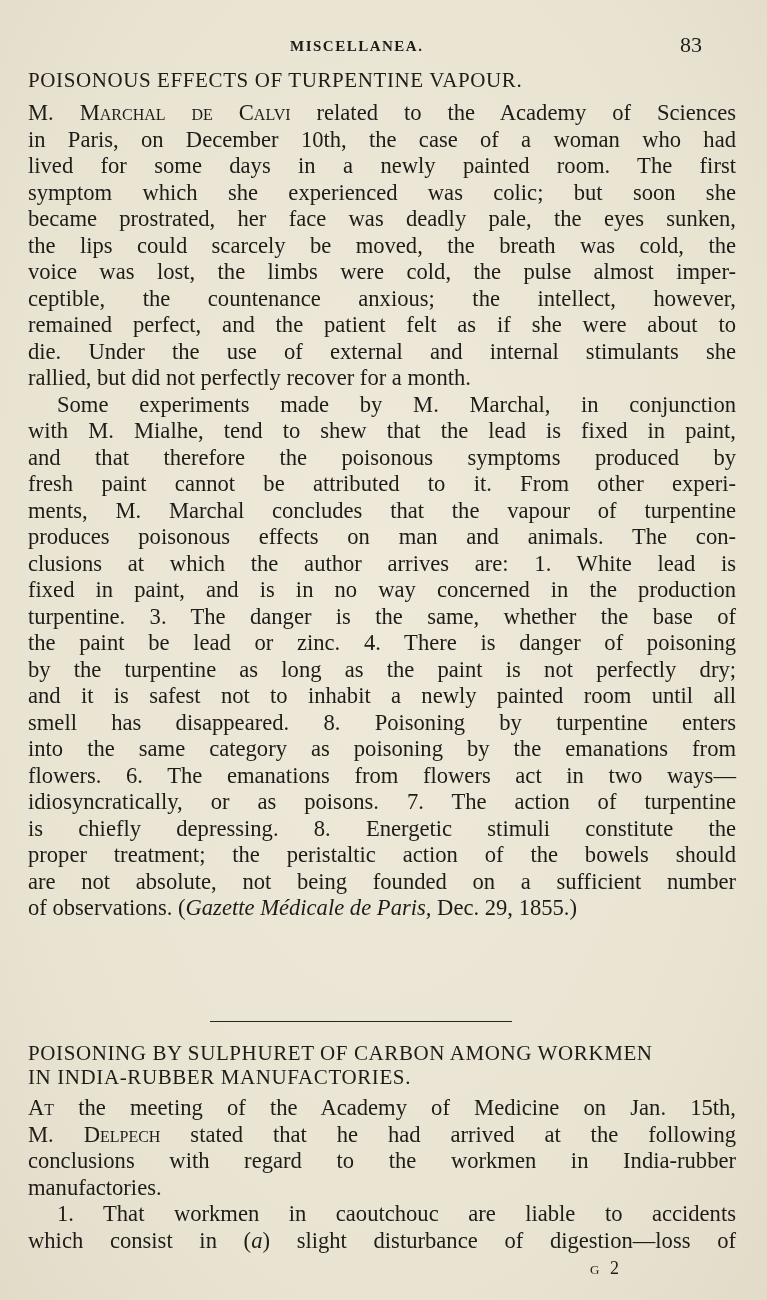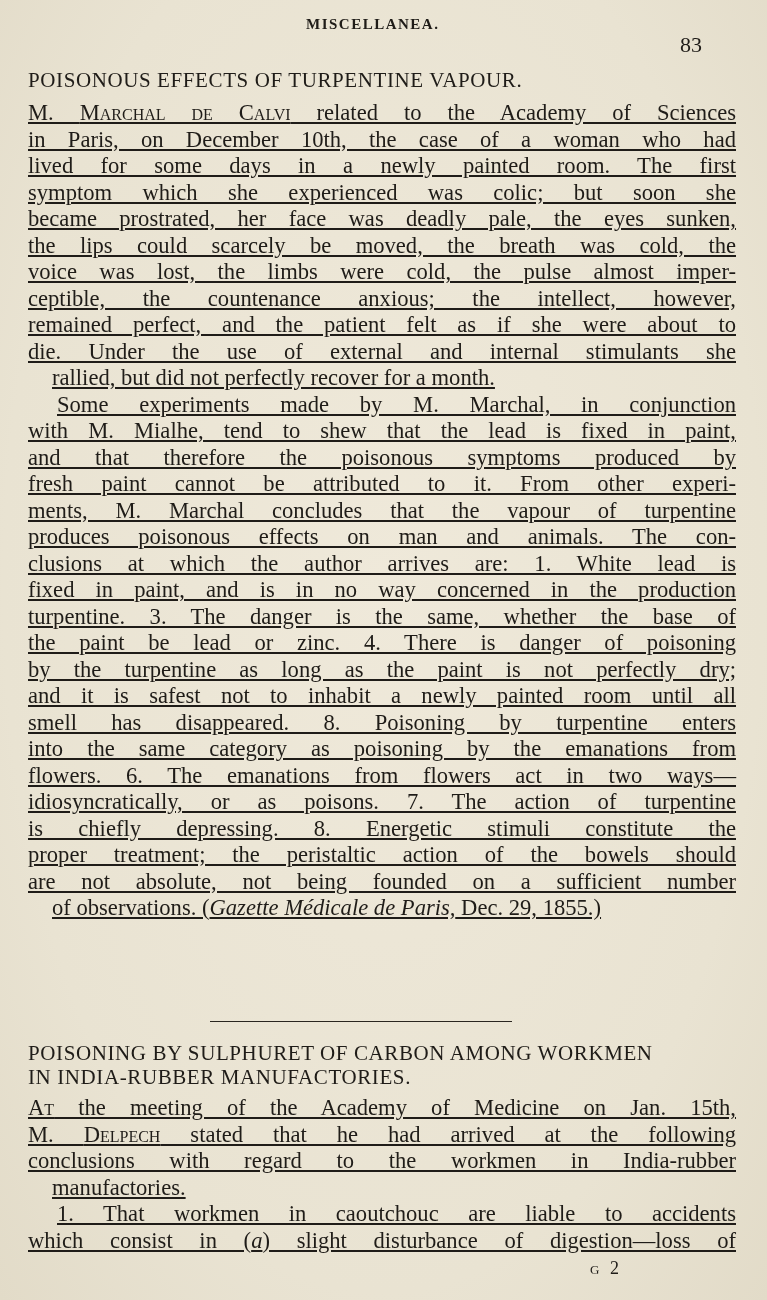--- a/index.html
+++ b/index.html
@@ -23,25 +23,24 @@
     .running-head {
       position: absolute;
       top: 16px;
       left: 0;
       width: 767px;
       height: 28px;
     }
     .running-title {
       position: absolute;
       left: 290px;
-      top: 0;
+      top: 22px;
       font-size: 15px;
       letter-spacing: 1.5px;
       font-weight: bold;
-      margin-left: 16px;
     }
     .page-number {
       position: absolute;
       left: 680px;
       top: 16px;
       font-size: 22px;
     }
     .heading {
       position: absolute;
       left: 28px;
@@ -59,25 +58,23 @@
       width: 708px;
       font-size: 22.6px;
       line-height: 26.5px;
     }
     .line {
       display: block;
       white-space: nowrap;
       text-align: justify;
       text-align-last: justify;
       height: 26.5px;
-      text-decoration: underline;
     }
     .line.last {
       text-align-last: left;
-      margin-left: 24px;
     }
     .line.indent {
       padding-left: 29px;
     }
     .sc {
       font-variant: small-caps;
     }
     .it {
       font-style: italic;
     }

